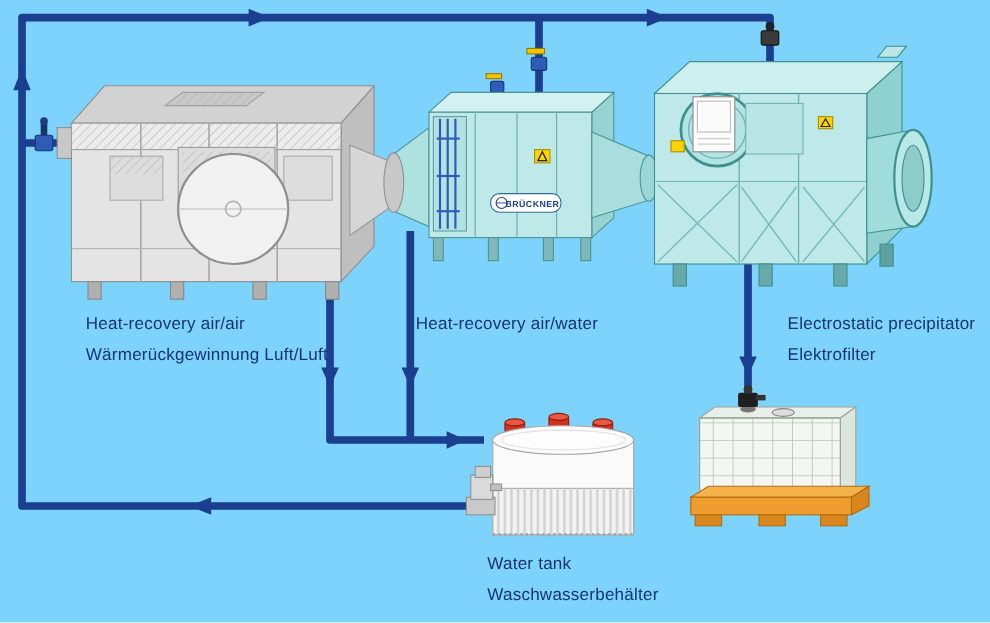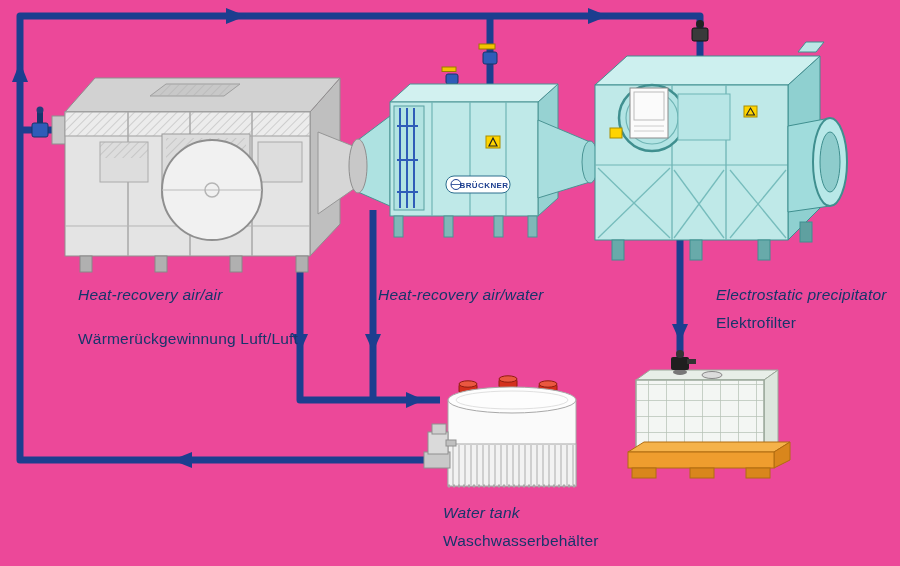--- a/index.html
+++ b/index.html
@@ -1,25 +1,25 @@
 <!DOCTYPE html>
 <html><head>
 <meta charset="utf-8">
 <style>
   html,body{margin:0;padding:0;background:#ffffff;}
   .stage{
-    position:relative;width:900px;height:566px;background:#ec4899;
+    position:relative;width:900px;height:566px;background:#7dd3fc;
     font-family:"Liberation Sans",sans-serif;overflow:hidden;
   }
   .stage svg{position:absolute;left:0;top:0;}
   .label{
     position:absolute;font-size:15.5px;color:#17356b;
     white-space:nowrap;letter-spacing:.2px;
   }
-  .label.en{font-style:italic;}
+  .label.en{}
   .pipe{fill:none;stroke:#1c3e8f;stroke-width:7;stroke-linejoin:round;}
   .arrow{fill:#1c3e8f;stroke:none;}
   .logo-text{font-family:"Liberation Sans",sans-serif;font-size:8px;font-weight:bold;fill:#1c3e8f;letter-spacing:.4px;}
 </style>
 </head>
 <body>
 
 <div class="stage">
 
 <svg width="900" height="566" viewBox="0 0 900 566">
@@ -228,21 +228,21 @@
       <polygon points="774,452 790,442 790,460 774,468" fill="#d9861c" stroke="#b06c10"></polygon>
       <rect x="628" y="452" width="146" height="16" fill="#ef9d2e" stroke="#b06c10"></rect>
       <rect x="632" y="468" width="24" height="10" fill="#d9861c" stroke="#b06c10"></rect>
       <rect x="690" y="468" width="24" height="10" fill="#d9861c" stroke="#b06c10"></rect>
       <rect x="746" y="468" width="24" height="10" fill="#d9861c" stroke="#b06c10"></rect>
     </g>
   </g>
 </svg>
 
 <div class="label en" style="left:78px;top:286px">Heat-recovery air/air</div>
-<div class="label" style="left:78px;top:330px">Wärmerückgewinnung Luft/Luft</div>
+<div class="label" style="left:78px;top:314px">Wärmerückgewinnung Luft/Luft</div>
 
 <div class="label en" style="left:378px;top:286px">Heat-recovery air/water</div>
 
 <div class="label en" style="left:716px;top:286px">Electrostatic precipitator</div>
 <div class="label" style="left:716px;top:314px">Elektrofilter</div>
 
 <div class="label en" style="left:443px;top:504px">Water tank</div>
 <div class="label" style="left:443px;top:532px">Waschwasserbehälter</div>
 
 

